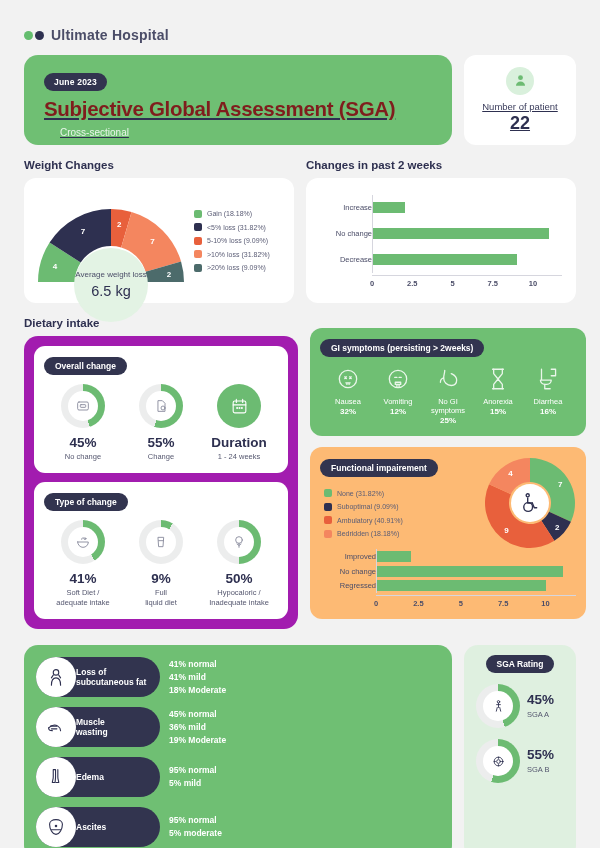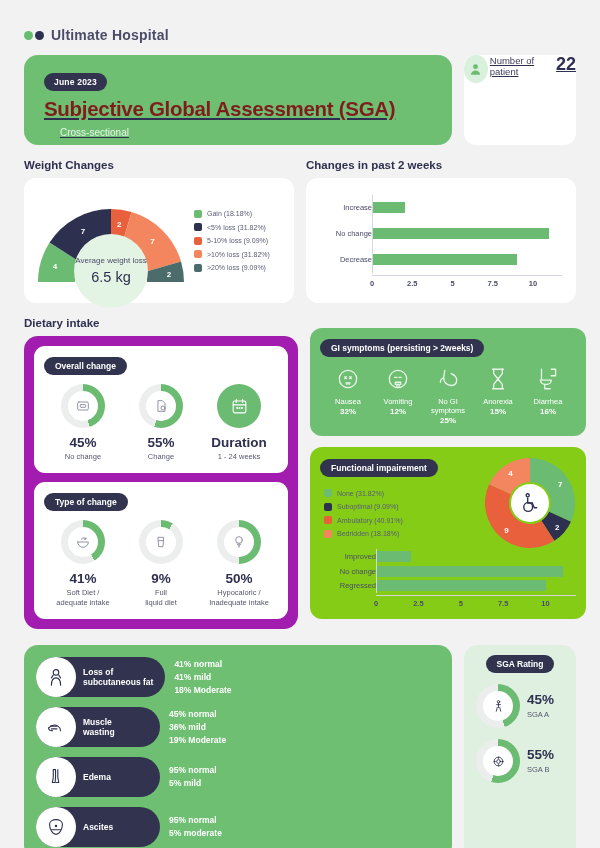--- a/index.html
+++ b/index.html
@@ -28,41 +28,41 @@
     padding:16px 20px 18px 20px;box-sizing:border-box;height:90px;position:relative;
   }
   .pill-date{
     display:inline-block;background:#32344f;color:#fff;border-radius:10px;
     font-size:8.5px;font-weight:700;padding:4px 10px;letter-spacing:.2px;
   }
   .hero-title{color:#7f1d1d;font-size:20.5px;font-weight:800;margin-top:7px;letter-spacing:-.3px;line-height:1.1;}
   .hero-sub{color:#e9f6ea;font-size:10px;margin-top:6px;font-weight:400;margin-left:16px;}
   .patient-card{
     width:112px;background:#fff;border-radius:14px;height:90px;
-    display:flex;justify-content:center;gap:2px;
+    display:flex;flex-direction:column;align-items:center;justify-content:center;gap:2px;
     box-sizing:border-box;
   }
   .pc-icon{width:28px;height:28px;border-radius:50%;background:#d9f0dc;display:flex;align-items:center;justify-content:center;margin-bottom:4px;}
   .pc-label{font-size:9.5px;color:#3b3d5c;}
   .pc-value{font-size:18px;font-weight:800;color:#2e3050;line-height:1.1;}
 
   
   .sec-title{font-size:11.5px;font-weight:700;color:#2e3050;margin:14px 0 7px 0;}
 
   
   .card{background:#fff;border-radius:12px;box-sizing:border-box;}
   .cols{display:flex;gap:12px;}
   .col-l{width:276px;}
   .col-r{width:276px;}
 
   
   .gauge-card{height:125px;padding:10px 12px;display:flex;align-items:center;}
   .gauge-wrap{position:relative;width:150px;height:98px;}
   .gauge-center{
-    position:absolute;left:38px;top:42px;width:74px;height:74px;border-radius:50%;
+    position:absolute;left:38px;top:56px;width:74px;height:74px;border-radius:50%;
     background:#e3f3e4;display:flex;flex-direction:column;align-items:center;justify-content:center;
   }
   .gc-l1{font-size:8px;color:#4b4d68;line-height:1.25;text-align:center;}
   .gc-v{font-size:14.5px;font-weight:400;color:#2e3050;margin-top:3px;}
   .legend{margin-left:8px;display:flex;flex-direction:column;gap:5.5px;}
   .leg{display:flex;align-items:center;gap:5px;}
   .sw{width:8px;height:8px;border-radius:2px;flex:none;}
   .leg-t{font-size:7px;color:#5a5c75;white-space:nowrap;}
 
   
@@ -95,21 +95,21 @@
 
   
   .gi-card{background:#6fbf73;border-radius:12px;padding:9px 10px 11px 10px;box-sizing:border-box;}
   .pill-dark-gi{display:inline-block;background:#32344f;color:#fff;border-radius:11px;font-size:8.5px;font-weight:600;padding:4px 11px;}
   .gi-row{display:flex;justify-content:flex-end;margin-top:9px;padding:0 3px;}
   .gi-item{display:flex;flex-direction:column;align-items:center;width:52px;}
   .gi-name{font-size:7.5px;color:#fff;text-align:center;margin-top:5px;line-height:1.2;}
   .gi-pct{font-size:8px;color:#fff;font-weight:600;margin-top:1px;}
 
   
-  .fi-card{background:#84cc16;border-radius:12px;padding:10px 10px 8px 10px;box-sizing:border-box;}
+  .fi-card{background:#fdba74;border-radius:12px;padding:10px 10px 8px 10px;box-sizing:border-box;}
   .fi-top{display:flex;align-items:flex-start;}
   .fi-left{flex:1;}
   .fi-legend{margin-top:12px;display:flex;flex-direction:column;gap:5.5px;padding-left:4px;}
   .fi-donut{width:92px;height:92px;position:relative;flex:none;}
   .fi-hole{
     position:absolute;left:27px;top:27px;width:38px;height:38px;border-radius:50%;background:#fff;
     display:flex;align-items:center;justify-content:center;
   }
 
   
@@ -118,21 +118,21 @@
   .phys-grid{display:flex;flex-wrap:wrap;gap:10px 8px;}
   .phys-item{display:flex;align-items:center;width:206px;}
   .phys-chip{
     display:flex;align-items:center;background:#32344f;border-radius:20px;height:40px;
     padding-right:12px;flex:none;min-width:112px;position:relative;
   }
   .phys-ico{
     width:40px;height:40px;border-radius:50%;background:#fff;flex:none;
     display:flex;align-items:center;justify-content:center;
   }
-  .phys-name{color:#fff;font-size:8.5px;font-weight:700;line-height:1.2;margin-left:7px;}
+  .phys-name{color:#fff;font-size:8.5px;font-weight:700;line-height:1.2;}
   .phys-stats{margin-left:9px;color:#fff;font-size:8.5px;font-weight:600;line-height:1.5;}
 
   .sga{width:112px;background:#dff0e0;border-radius:14px;padding:10px 8px;box-sizing:border-box;
        display:flex;flex-direction:column;align-items:center;}
   .sga-row{display:flex;align-items:center;gap:7px;margin-top:11px;width:100%;padding-left:4px;box-sizing:border-box;}
   .sga-val{font-size:13.5px;font-weight:800;color:#2e3050;line-height:1.1;}
   .sga-lab{font-size:7.5px;color:#55576f;margin-top:2px;}
   svg{display:block;}
 </style>
 </head>

